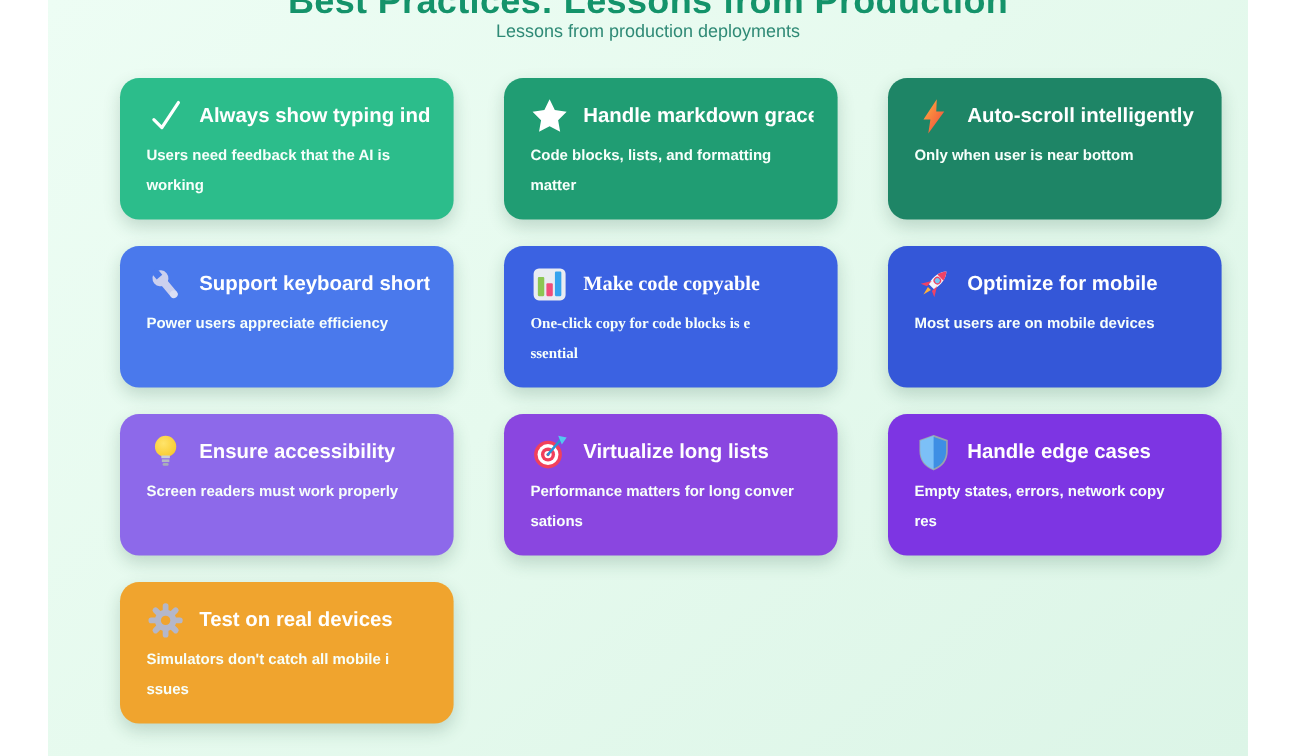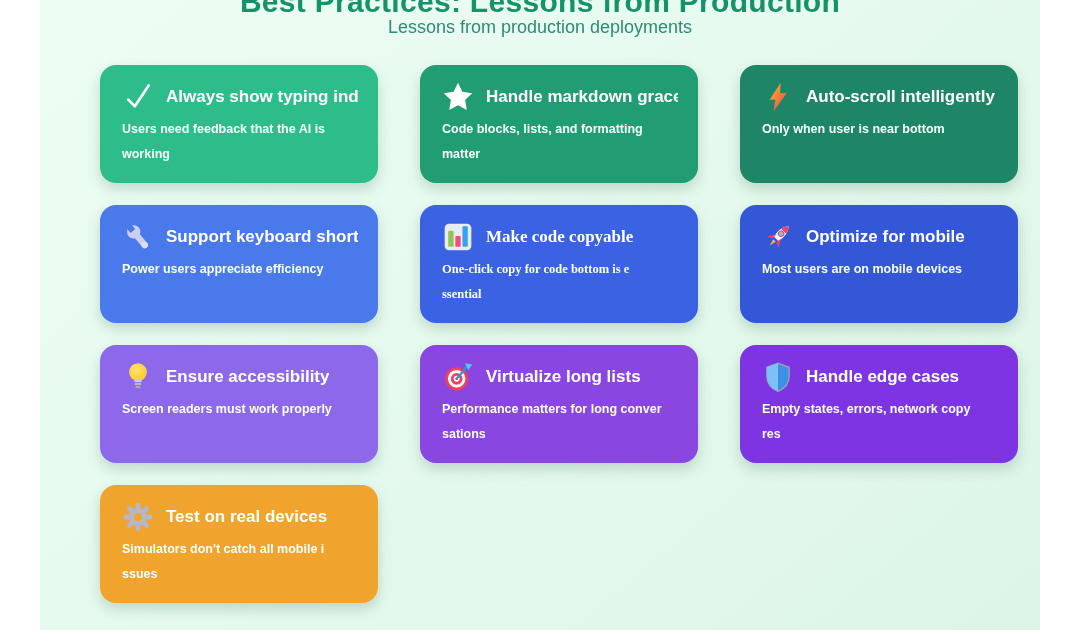--- a/index.html
+++ b/index.html
@@ -19,21 +19,21 @@
     text-align: center;
     font-size: 30px; line-height: 34px;
     font-weight: bold;
     color: #14936a;
     letter-spacing: 0.3px;
     white-space: nowrap;
   }
   .page-subtitle {
     margin: -2px 0 0 0;
     text-align: center;
-    font-size: 18px; line-height: 20px;
+    font-size: 15px; line-height: 20px;
     color: #2f8a76;
   }
   .grid {
     position: absolute; left: 60px; top: 65px;
     display: grid;
     grid-template-columns: repeat(3, 278px);
     gap: 22px 42px;
   }
   .card {
     width: 278px; height: 118px;
@@ -149,21 +149,21 @@
           <svg viewBox="0 0 36 36">
               <rect x="3" y="3" width="30" height="30" rx="5" fill="#e9ecf2"></rect>
               <rect x="7" y="11" width="6" height="18" rx="1" fill="#8cc653"></rect>
               <rect x="15" y="17" width="6" height="12" rx="1" fill="#ef4d7a"></rect>
               <rect x="23" y="6" width="6" height="23" rx="1" fill="#35a3ee"></rect>
             </svg>
         </span>
         <h3 class="card-title">Make code copyable</h3>
       </div>
       <div class="card-desc">
-        <div>One-click copy for code bottom is e</div>
+        <div>One-click copy for code blocks is e</div>
         <div>ssential</div>
       </div>
     </div>
 
     <div class="card" style="background-color: rgb(52, 87, 216);">
       <div class="card-head">
         <span class="icon">
           <svg viewBox="0 0 36 36">
               <g transform="rotate(45 18 18)">
                 <path d="M18 1 C22.5 6 23.5 13 21.5 21 h-7 C12.5 13 13.5 6 18 1 Z" fill="#f4f6fb"></path>

